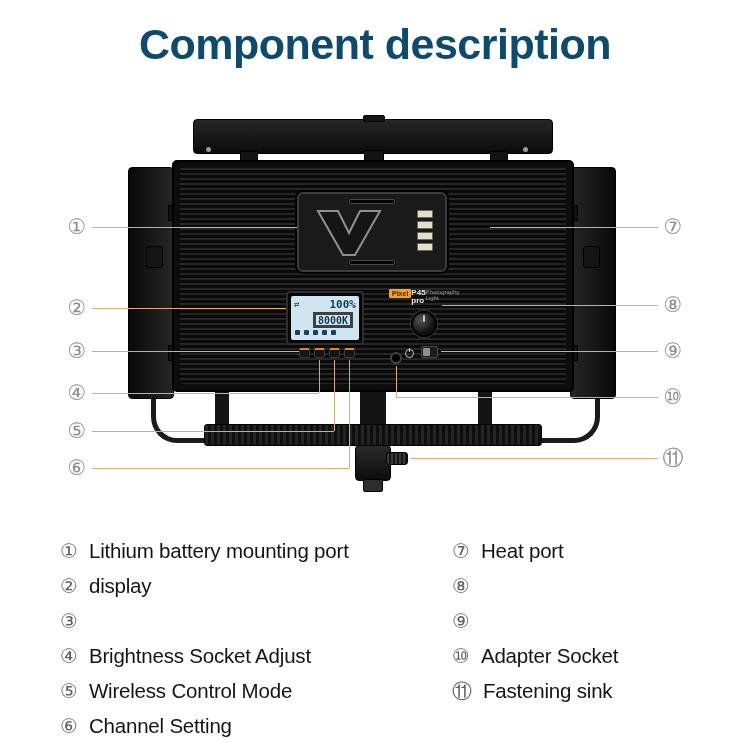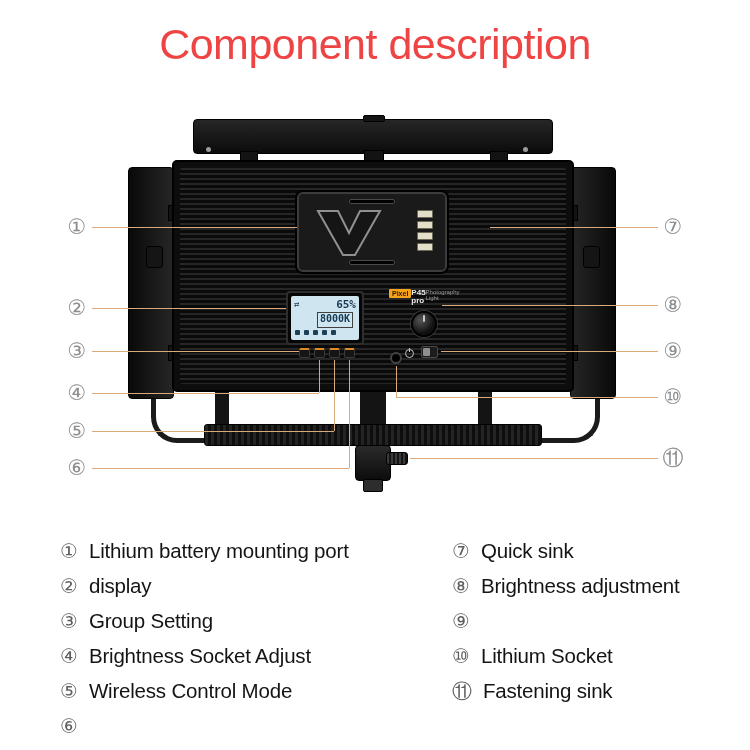--- a/index.html
+++ b/index.html
@@ -1,19 +1,19 @@
 <!DOCTYPE html>
 <html><head>
 <meta charset="utf-8">
 <style>
   html,body{margin:0;padding:0;background:#ffffff;}
   .stage{position:relative;width:750px;height:750px;background:#fff;overflow:hidden;
          font-family:"Liberation Sans",sans-serif;}
   .title{position:absolute;top:20px;left:0;width:100%;text-align:center;margin:0;
-         font-size:43px;font-weight:400;color:#ef4444;letter-spacing:-0.5px;}
+         font-size:43px;font-weight:700;color:#0c4a6e;letter-spacing:-0.5px;}
 
   
   .hline{position:absolute;height:1px;background:#dcaa7a;z-index:8;}
   .vline{position:absolute;width:1px;background:#dcaa7a;z-index:8;}
   .cnum{position:absolute;width:26px;text-align:center;z-index:9;
         font-family:"DejaVu Sans",sans-serif;font-size:21px;line-height:22px;color:#8e8e8e;}
 
   
   .flap{position:absolute;background:linear-gradient(180deg,#262626,#0b0b0b);
         border:1px solid #000;border-radius:4px;z-index:2;box-sizing:border-box;}
@@ -44,21 +44,21 @@
         border:1px solid #6b6b57;border-radius:1px;box-sizing:border-box;}
 
   .lcd{position:absolute;left:286px;top:291px;width:78px;height:54px;background:#060606;
         border:2px solid #2e2e2e;border-radius:4px;z-index:4;box-sizing:border-box;}
   .lcd-screen{position:absolute;left:3px;top:3px;right:3px;bottom:3px;background:#cfe6f1;border-radius:2px;
         font-family:"DejaVu Sans Mono",monospace;color:#173a54;overflow:hidden;}
   .lcd-row1{display:flex;justify-content:space-between;align-items:center;padding:1px 3px 0 3px;height:14px;}
   .lcd-icon{font-size:9px;line-height:9px;}
   .lcd-val{font-size:11px;font-weight:bold;}
   .lcd-row2{display:flex;justify-content:flex-end;padding:1px 3px 0 0;height:16px;}
-  .lcd-box{font-size:10px;font-weight:bold;border:1px solid #404040;padding:0 2px;line-height:12px;margin-right:3px;}
+  .lcd-box{font-size:10px;font-weight:bold;border:3px solid #404040;padding:0 2px;line-height:12px;margin-right:3px;}
   .lcd-row3{display:flex;gap:4px;padding:2px 4px;}
   .lcd-row3 i{display:block;width:5px;height:5px;background:#1d4258;border-radius:1px;}
 
   .pbtn{position:absolute;width:11px;height:10px;background:#151515;border:1px solid #3a3a3a;
         border-top:2px solid #e08a2d;border-radius:2px;z-index:4;box-sizing:border-box;}
 
   .brand{position:absolute;left:389px;top:289px;width:56px;display:flex;
         align-items:flex-start;gap:0;z-index:4;}
   .brand-logo{background:#f7a21b;color:#2b1d00;font-size:7px;font-weight:bold;line-height:9px;
         padding:0 3px;border-radius:1px;}
@@ -139,21 +139,21 @@
       <i class="pin"></i>
       <i class="pin"></i>
       <i class="pin"></i>
     </div>
   </div>
 
   <div class="lcd">
     <div class="lcd-screen">
       <div class="lcd-row1">
         <span class="lcd-icon">⇄</span>
-        <span class="lcd-val">65%</span>
+        <span class="lcd-val">100%</span>
       </div>
       <div class="lcd-row2">
         <span class="lcd-box">8000K</span>
       </div>
       <div class="lcd-row3">
         <i></i>
         <i></i>
         <i></i>
         <i></i>
         <i></i>
@@ -219,49 +219,48 @@
       <div class="legend-item">
         <span class="lnum">①</span>
         <span class="ltext">Lithium battery mounting port</span>
       </div>
       <div class="legend-item">
         <span class="lnum">②</span>
         <span class="ltext">display</span>
       </div>
       <div class="legend-item">
         <span class="lnum">③</span>
-        <span class="ltext">Group Setting</span>
       </div>
       <div class="legend-item">
         <span class="lnum">④</span>
         <span class="ltext">Brightness Socket Adjust</span>
       </div>
       <div class="legend-item">
         <span class="lnum">⑤</span>
         <span class="ltext">Wireless Control Mode</span>
       </div>
       <div class="legend-item">
         <span class="lnum">⑥</span>
+        <span class="ltext">Channel Setting</span>
       </div>
     </div>
     <div class="legend-col">
       <div class="legend-item">
         <span class="lnum">⑦</span>
-        <span class="ltext">Quick sink</span>
+        <span class="ltext">Heat port</span>
       </div>
       <div class="legend-item">
         <span class="lnum">⑧</span>
-        <span class="ltext">Brightness adjustment</span>
       </div>
       <div class="legend-item">
         <span class="lnum">⑨</span>
       </div>
       <div class="legend-item">
         <span class="lnum">⑩</span>
-        <span class="ltext">Lithium Socket</span>
+        <span class="ltext">Adapter Socket</span>
       </div>
       <div class="legend-item">
         <span class="lnum">⑪</span>
         <span class="ltext">Fastening sink</span>
       </div>
     </div>
   </div>
 
 </div>
 

